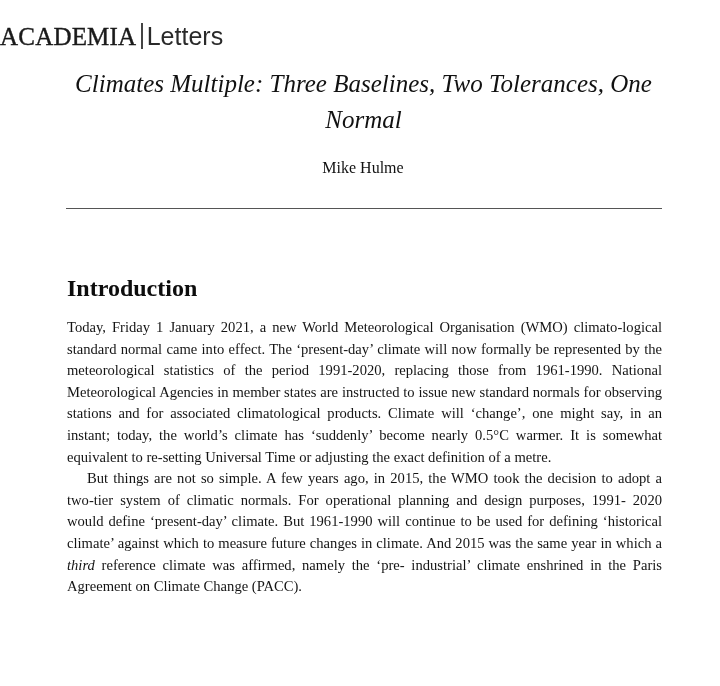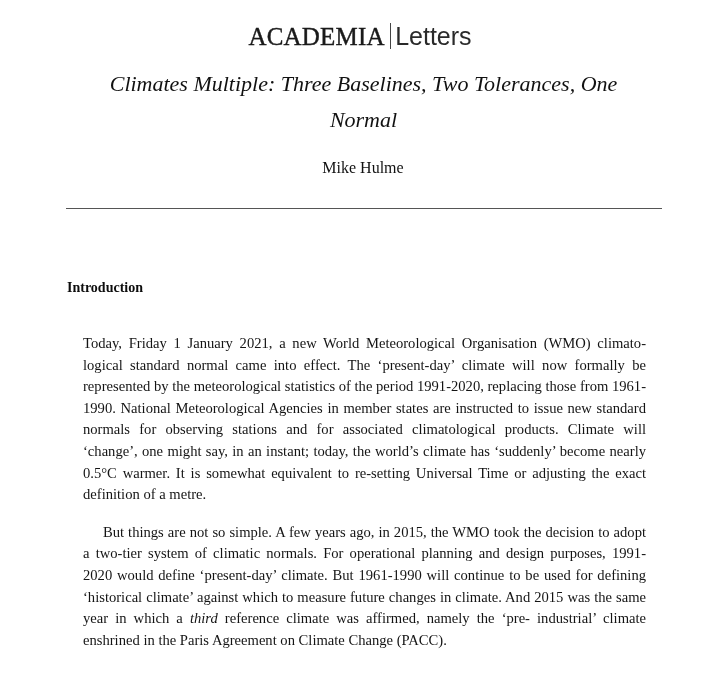--- a/index.html
+++ b/index.html
@@ -12,21 +12,21 @@
       height: 686px;
       overflow: hidden;
       position: relative;
       color: #111111;
     }
     .masthead {
       position: absolute;
       top: 20px;
       left: 0;
       width: 720px;
-      text-align: center;
+      text-align: left;
       font-size: 25px;
       line-height: 32px;
       color: #1a1a1a;
       white-space: nowrap;
     }
     .masthead .brand {
       font-family: "Liberation Serif", serif;
       font-weight: normal;
       letter-spacing: 0.2px;
       -webkit-text-stroke: 0.4px #1a1a1a;
@@ -45,21 +45,21 @@
       color: #2a2a2a;
     }
     .title {
       position: absolute;
       top: 66px;
       left: 60px;
       width: 607px;
       text-align: center;
       font-family: "Liberation Serif", serif;
       font-style: italic;
-      font-size: 22px;
+      font-size: 25px;
       line-height: 36px;
       color: #111111;
     }
     .author {
       position: absolute;
       top: 158px;
       left: 0;
       width: 726px;
       text-align: center;
       font-family: "Liberation Serif", serif;
@@ -74,38 +74,38 @@
       width: 596px;
       height: 0;
       border-top: 1.6px solid #555555;
     }
     .section-heading {
       position: absolute;
       top: 276px;
       left: 67px;
       font-family: "Liberation Serif", serif;
       font-weight: bold;
-      font-size: 14px;
+      font-size: 24px;
       line-height: 24px;
       color: #0d0d0d;
     }
     .body-text {
       position: absolute;
       top: 317px;
       left: 67px;
       width: 595px;
       font-family: "Liberation Serif", serif;
       font-size: 14.6px;
       line-height: 21.6px;
       color: #141414;
       text-align: justify;
       hyphens: manual;
     }
     .body-text p {
-      margin: 16px;
+      margin: 0;
     }
     .body-text p.indent {
       text-indent: 20px;
     }
     .body-text em {
       font-style: italic;
       font-family: Liberation Serif, serif;
     }
   </style>
 </head>

